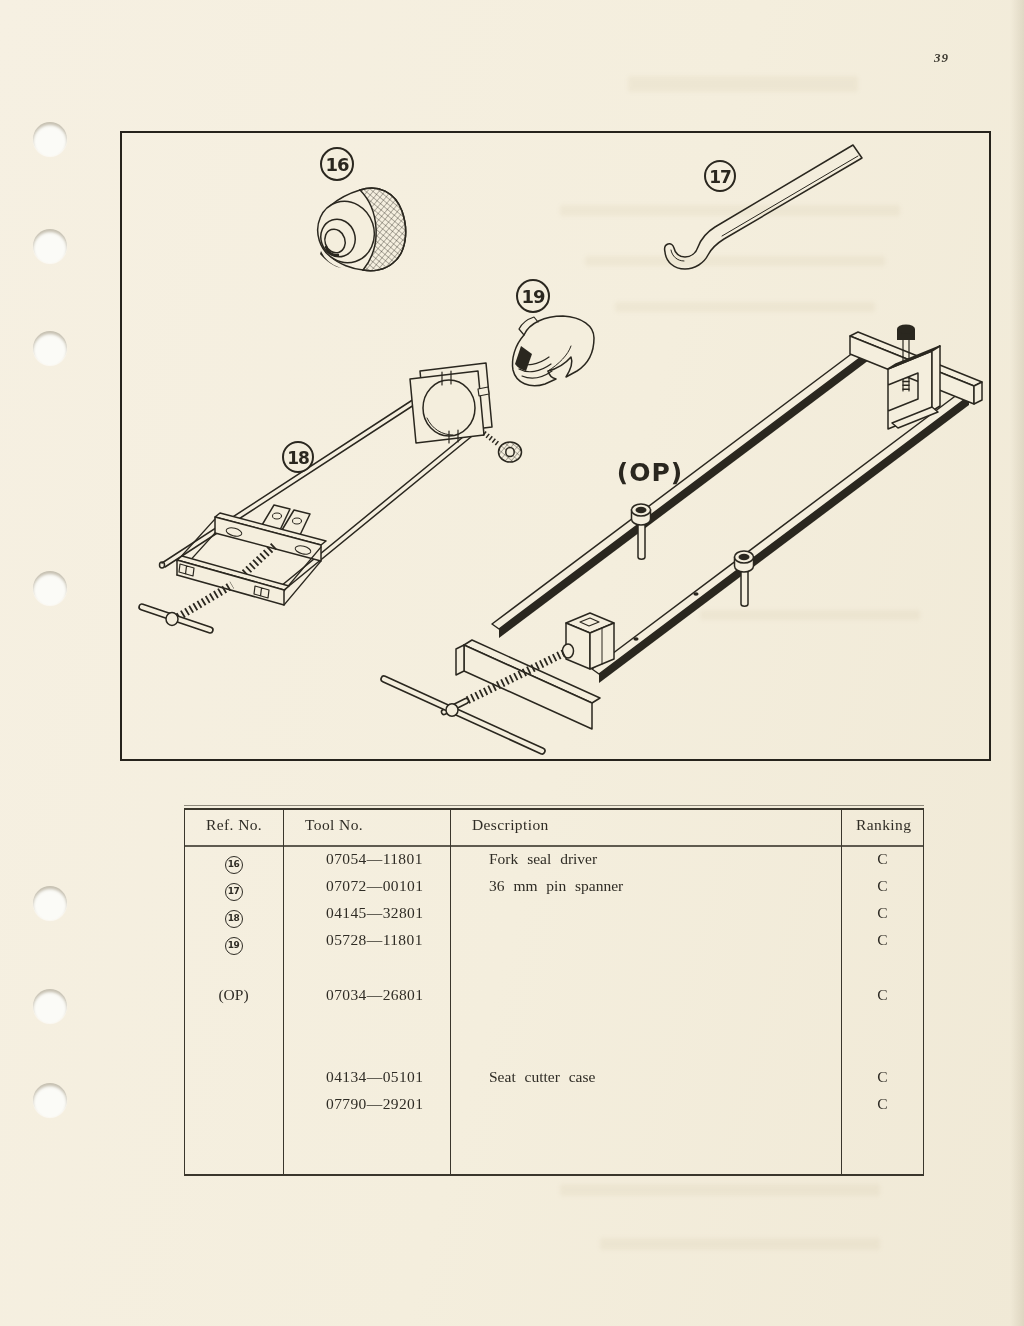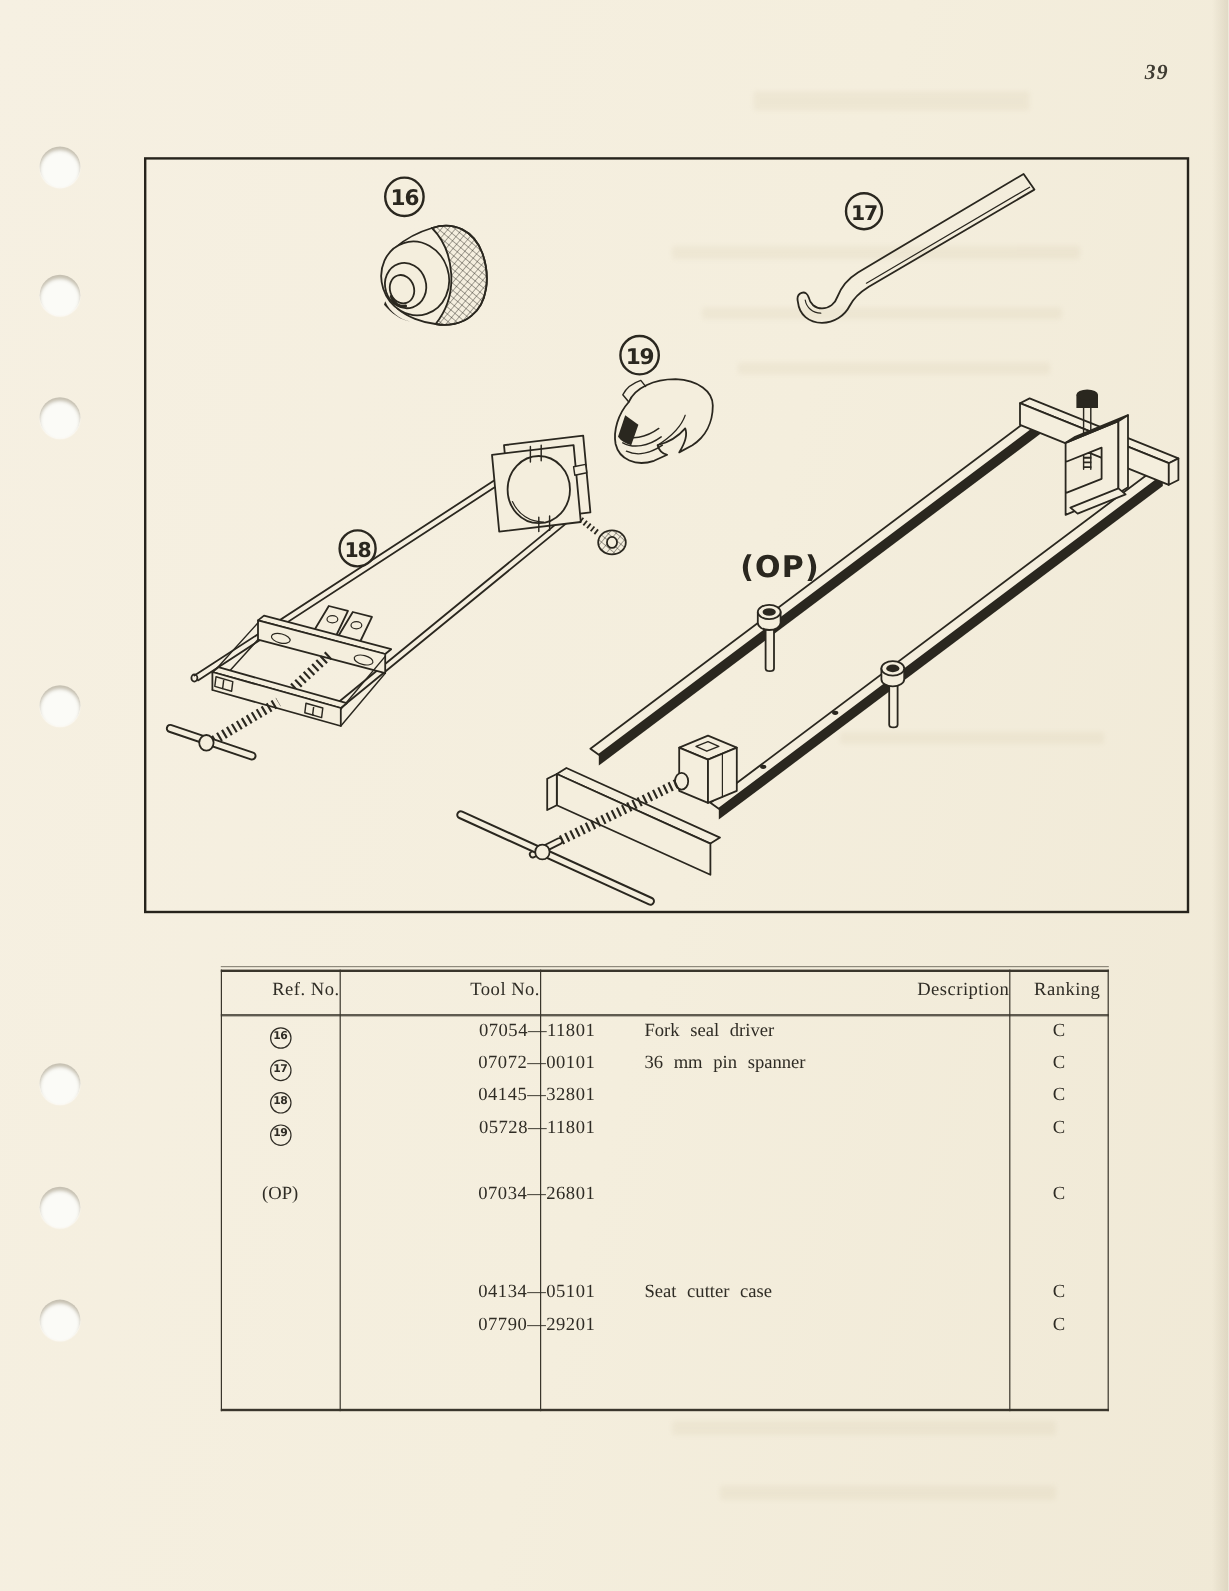--- a/index.html
+++ b/index.html
@@ -16,43 +16,43 @@
   .hole{
     position:absolute;left:33px;width:34px;height:34px;border-radius:50%;
     background:#fbfbf7;
     box-shadow:inset 0 3px 3px rgba(110,95,60,.38), 0 1px 1px rgba(255,255,255,.65);
   }
   .ghost{
     position:absolute;background:#b9a87e;opacity:.10;filter:blur(2px);
     border-radius:2px;pointer-events:none;
   }
   .page-number{
-    position:absolute;top:50px;left:934px;width:60px;text-align:center;
-    font-style:italic;font-weight:700;font-size:18px;letter-spacing:1px;color:#3f3c33;
+    position:absolute;top:50px;left:934px;width:60px;text-align:left;
+    font-style:italic;font-weight:700;font-size:13px;letter-spacing:1px;color:#3f3c33;
   }
   .figure-frame{
     position:absolute;left:120px;top:131px;width:867px;height:626px;
     border:2px solid #26231c;
   }
   .figure-frame svg{display:block;}
 
   
   .tool-table{position:absolute;left:184px;top:805px;width:740px;height:371px;font-size:15.5px;}
   .tline{position:absolute;background:#3a362c;}
   .tl-top1{left:0;top:0;width:740px;height:1px;opacity:.55;}
   .tl-top2{left:0;top:3px;width:740px;height:2px;}
   .tl-bottom{left:0;bottom:0;width:740px;height:2px;}
   .tl-head{left:0;top:40px;width:740px;height:2px;opacity:.8;}
   .tl-v{top:3px;bottom:0;width:1px;}
-  .th{position:absolute;top:11px;height:20px;text-align:right;letter-spacing:.4px;}
+  .th{position:absolute;top:11px;height:20px;text-align:left;letter-spacing:.4px;margin-left:22px;}
   .trow{position:absolute;left:0;width:740px;height:21px;line-height:21px;}
   .cell{position:absolute;top:0;height:21px;white-space:nowrap;}
   .c-ref {left:0;width:99px;text-align:center;}
-  .c-tool{left:142px;width:170px;text-align:right;letter-spacing:.4px;}
-  .c-desc{left:305px;width:345px;text-align:left;word-spacing:5px;margin-left:48px;}
+  .c-tool{left:142px;width:170px;text-align:left;letter-spacing:.4px;}
+  .c-desc{left:305px;width:345px;text-align:left;word-spacing:5px;}
   .c-rank{left:657px;width:83px;text-align:center;}
   .circ{
     display:inline-block;width:16px;height:16px;border:1.3px solid #2f2c25;border-radius:50%;
     font-family:"DejaVu Sans",sans-serif;font-weight:700;font-size:9px;line-height:15px;
     text-align:center;vertical-align:-3px;letter-spacing:-.5px;
   }
 </style>
 </head>
 <body>
 

